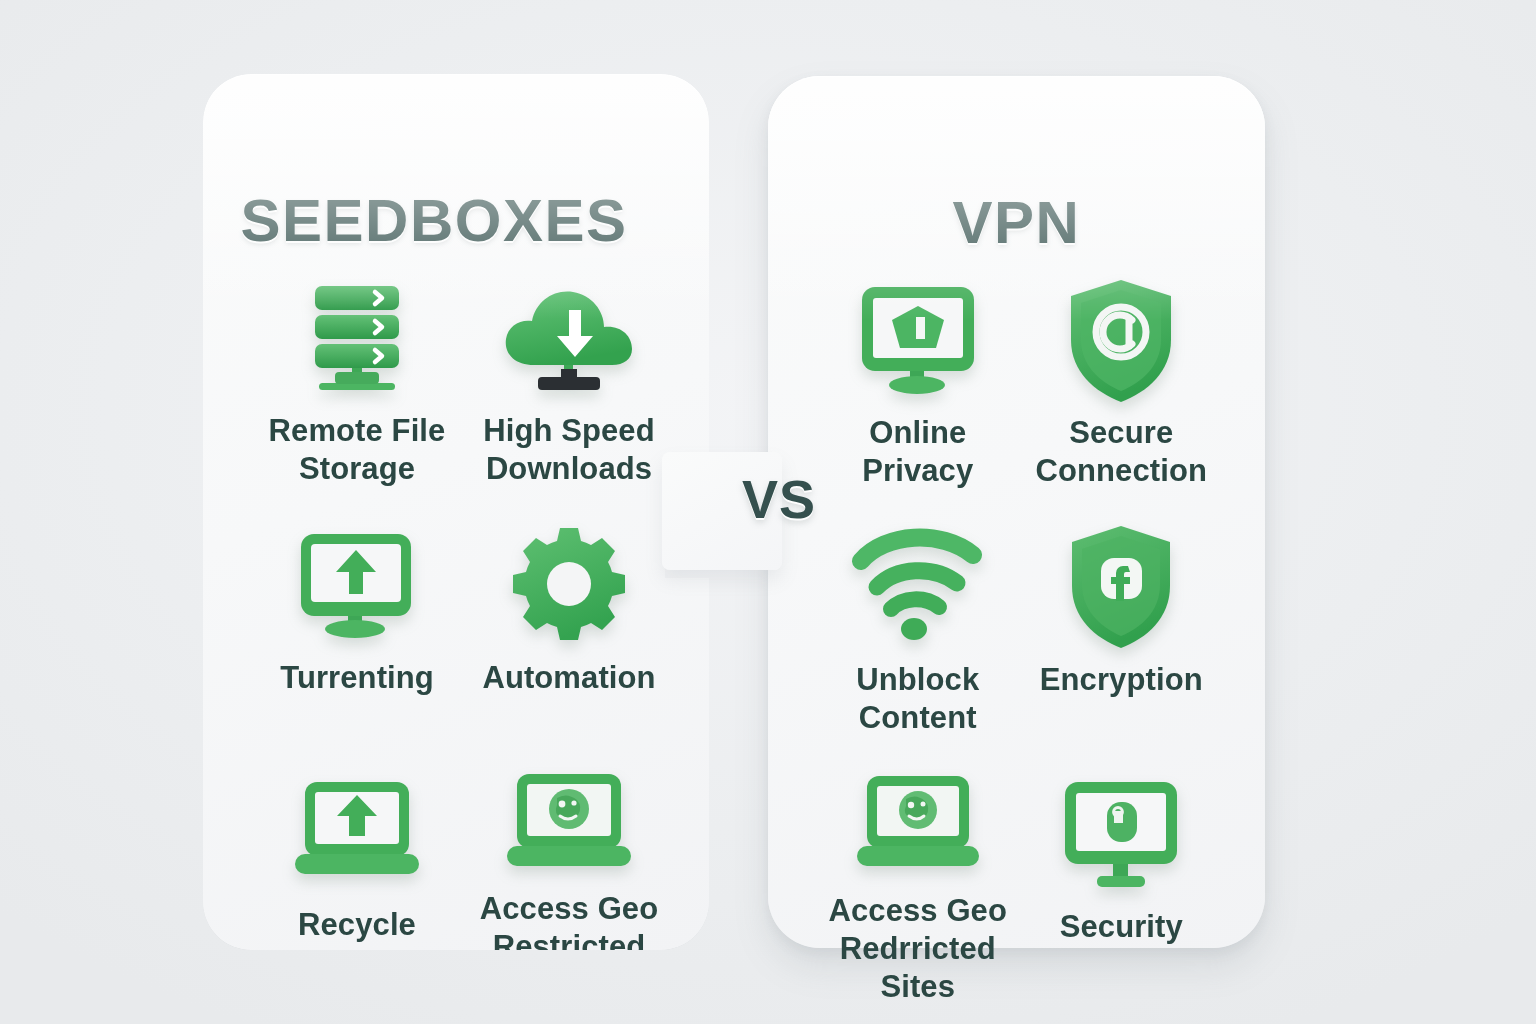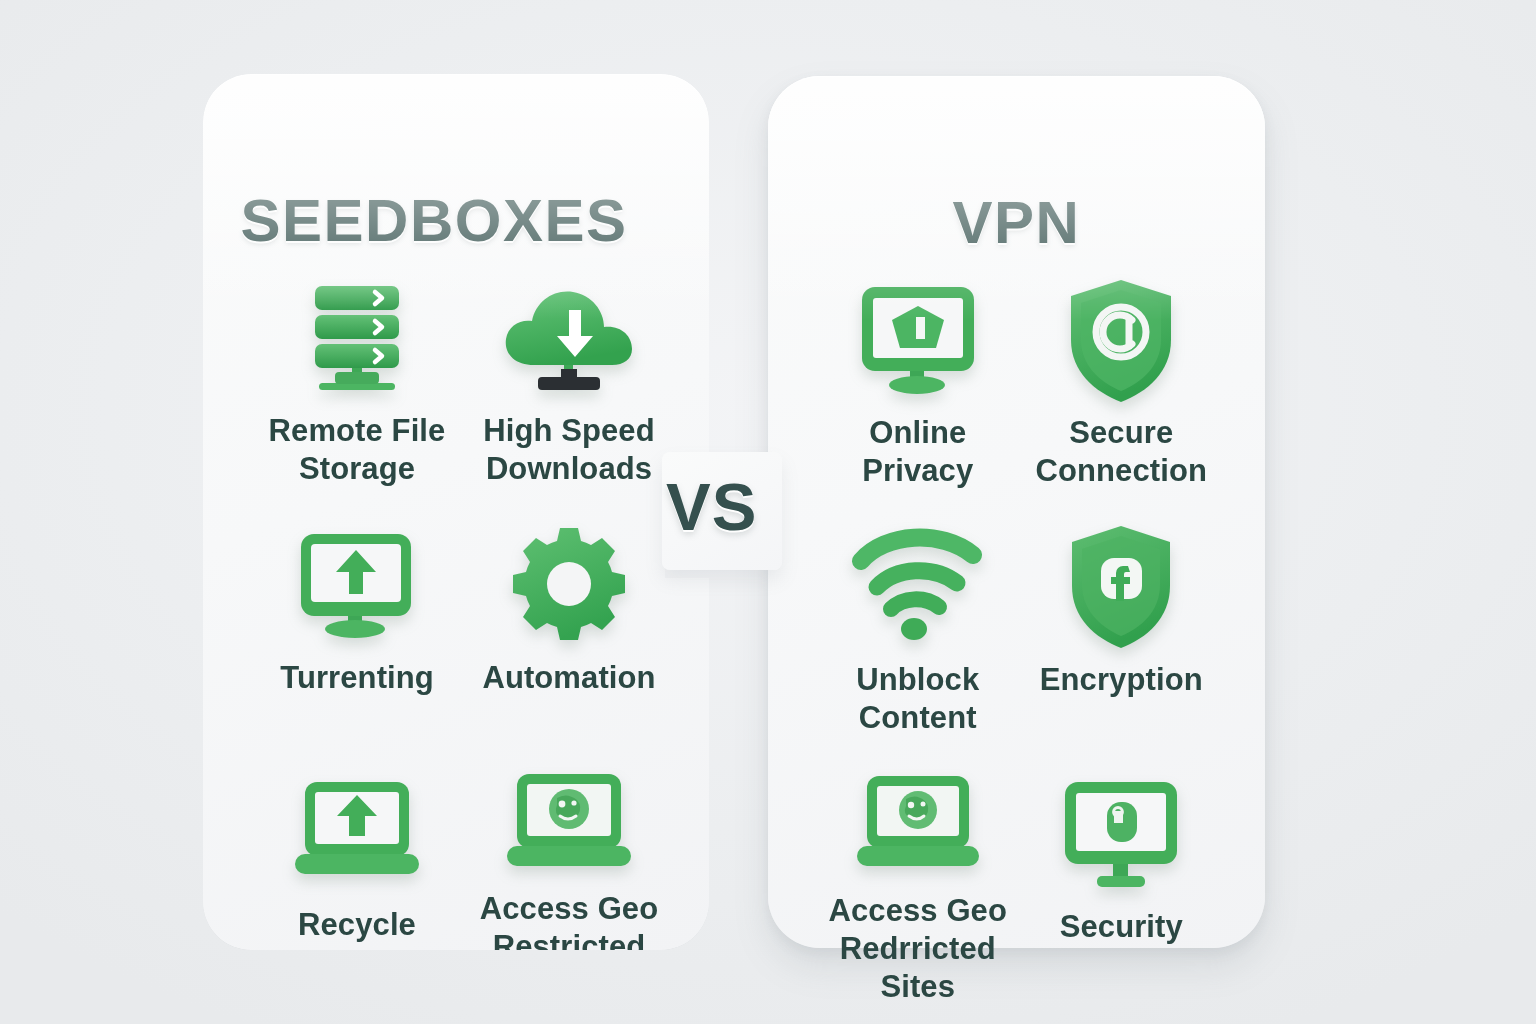--- a/index.html
+++ b/index.html
@@ -121,22 +121,22 @@
     letter-spacing: 0.1px;
     max-width: 230px;
   }
 
   
   .vs-badge {
     position: absolute;
     left: 666px;
     top: 468px;
     width: 150px;
-    text-align: left;
-    font-size: 67px;
+    text-align: right;
+    font-size: 54px;
     font-weight: 700;
     color: #35504e;
     letter-spacing: 1px;
     text-shadow: 0 2px 0 rgba(255,255,255,0.95), 0 4px 7px rgba(120,130,130,0.28);
     z-index: 5;
   }
 
   
   .vs-plate {
     position: absolute;

